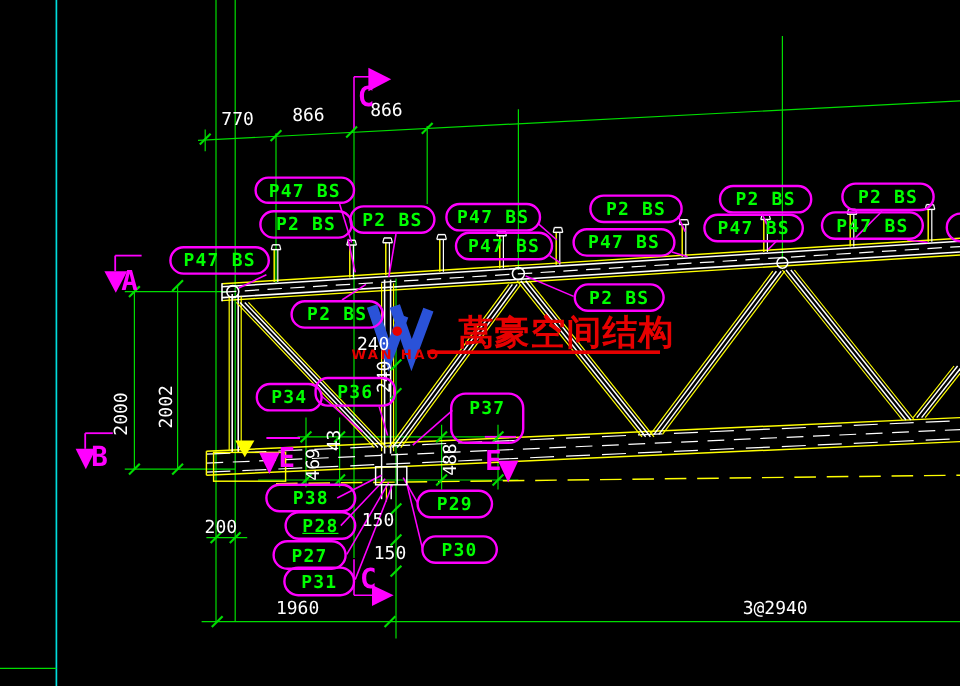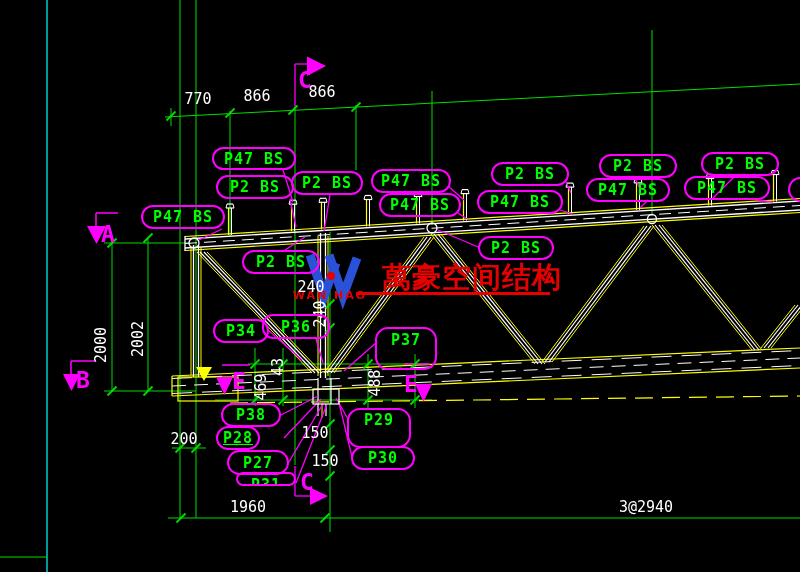--- a/index.html
+++ b/index.html
@@ -278,21 +278,21 @@
       <div class="plabel" style="left: 491px; top: 162px; width: 78px; height: 24px; line-height: 21px;">P2 BS</div>
       <div class="plabel" style="left: 477px; top: 190px; width: 86px; height: 24px; line-height: 21px;">P47 BS</div>
       <div class="plabel" style="left: 478px; top: 236px; width: 76px; height: 24px; line-height: 21px;">P2 BS</div>
       <div class="plabel" style="left: 599px; top: 154px; width: 78px; height: 24px; line-height: 21px;">P2 BS</div>
       <div class="plabel" style="left: 586px; top: 178px; width: 84px; height: 24px; line-height: 21px;">P47 BS</div>
       <div class="plabel" style="left: 701px; top: 152px; width: 78px; height: 24px; line-height: 21px;">P2 BS</div>
       <div class="plabel" style="left: 684px; top: 176px; width: 86px; height: 24px; line-height: 21px;">P47 BS</div>
       <div class="plabel" style="left: 213px; top: 319px; width: 56px; height: 24px; line-height: 21px;">P34</div>
       <div class="plabel" style="left: 262px; top: 314px; width: 68px; height: 25px; line-height: 22px; border-radius: 11px;">P36</div>
       <div class="plabel" style="left: 375px; top: 327px; width: 62px; height: 43px; line-height: 22px;">P37</div>
-      <div class="plabel" style="left: 221px; top: 403px; width: 60px; height: 24px; line-height: 21px;">P38</div>
-      <div class="plabel" style="left: 216px; top: 426px; width: 44px; height: 24px; line-height: 21px; text-decoration: underline;">P28</div>
+      <div class="plabel" style="left: 221px; top: 403px; width: 76px; height: 24px; line-height: 21px;">P38</div>
+      <div class="plabel" style="left: 237px; top: 426px; width: 60px; height: 24px; line-height: 21px; text-decoration: underline;">P28</div>
       <div class="plabel" style="left: 227px; top: 450px; width: 62px; height: 25px; line-height: 22px;">P27</div>
-      <div class="plabel" style="left: 236px; top: 472px; width: 60px; height: 14px; line-height: 22px;">P31</div>
-      <div class="plabel" style="left: 347px; top: 408px; width: 64px; height: 40px; line-height: 21px;">P29</div>
+      <div class="plabel" style="left: 236px; top: 472px; width: 60px; height: 25px; line-height: 22px;">P31</div>
+      <div class="plabel" style="left: 347px; top: 408px; width: 64px; height: 24px; line-height: 21px;">P29</div>
       <div class="plabel" style="left: 351px; top: 446px; width: 64px; height: 24px; line-height: 21px; text-align: center;">P30</div>
       <div class="plabel" style="left: 788px; top: 177px; width: 46px; height: 25px; line-height: 22px;"></div>
     </div>
 </div>
 
 </body></html>

